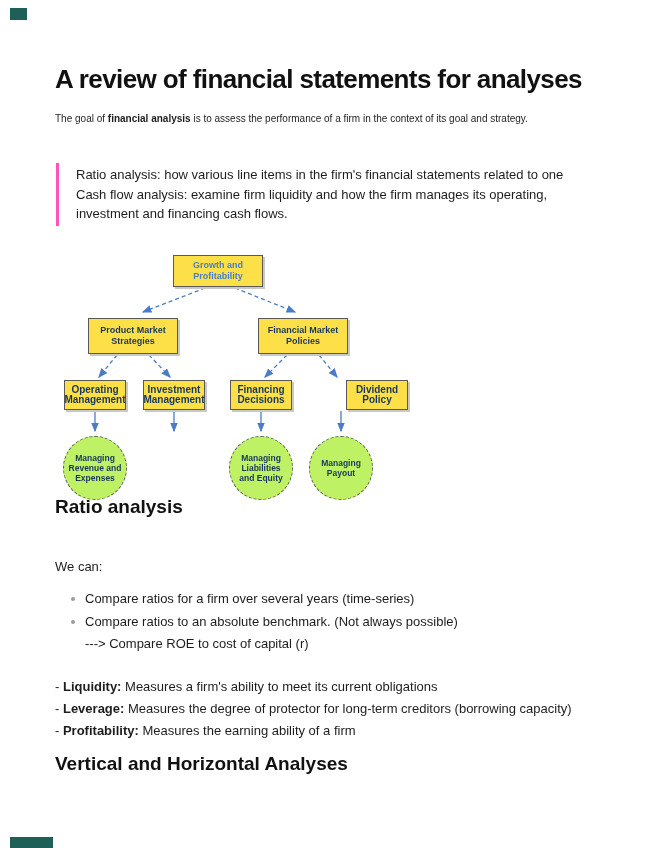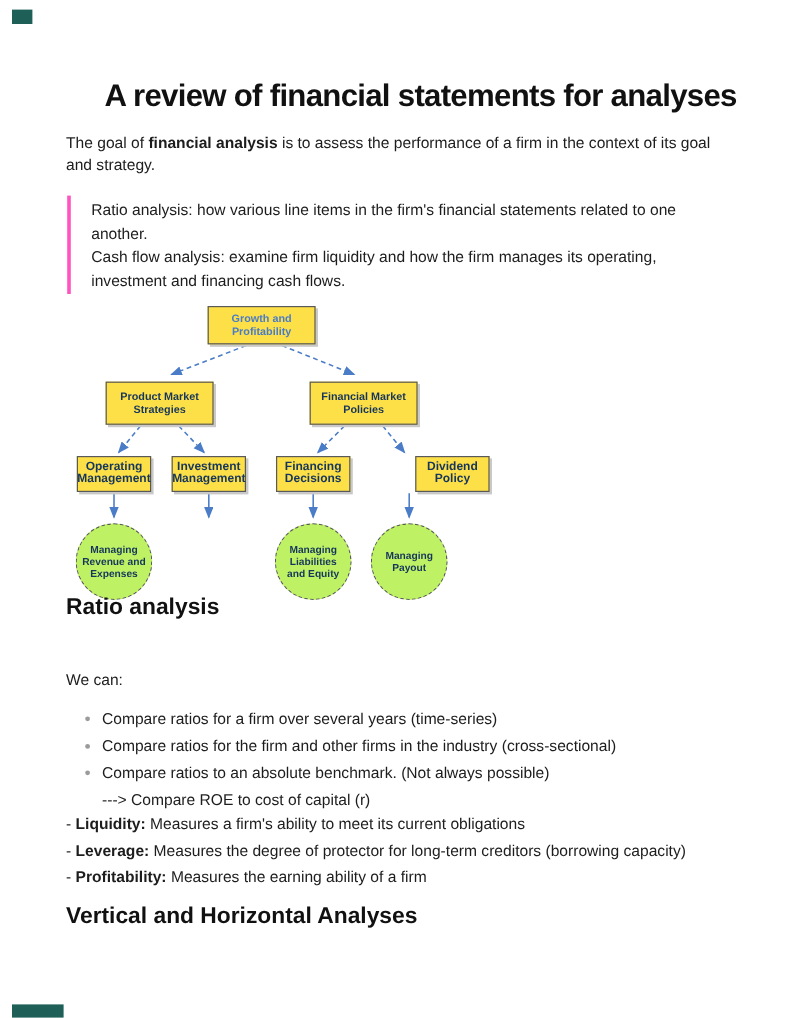--- a/index.html
+++ b/index.html
@@ -13,25 +13,24 @@
     overflow: hidden;
   }
   .cutoff-block { position: absolute; background: var(--teal, #1e6057); }
   .cutoff-top { left: 10px; top: 8px; width: 17px; height: 12px; }
   .cutoff-bottom { left: 10px; top: 837px; width: 43px; height: 11px; }
 
   .page-title {
     position: absolute; left: 55px; top: 64px;
     font-size: 26px; font-weight: bold; letter-spacing: -0.6px;
     color: #111;
-    margin-left: 32px;
   }
   .intro {
     position: absolute; left: 55px; top: 109px; width: 545px;
-    font-size: 13px; line-height: 19px; color: #1d1d1d;
+    font-size: 10px; line-height: 19px; color: #1d1d1d;
   }
   .intro b { font-weight: bold; }
 
   .quote {
     position: absolute; left: 56px; top: 163px; width: 520px;
     border-left: 3px solid var(--pink, #ff54c0);
     padding: 2px 0 2px 17px;
     font-size: 13px; line-height: 19.5px; color: #1d1d1d;
   }
 
@@ -86,21 +85,20 @@
 
 <div class="cutoff-block cutoff-top"></div>
 <div class="cutoff-block cutoff-bottom"></div>
 
 <h1 class="page-title">A review of financial statements for analyses</h1>
 
 <p class="intro"><span>The goal of </span><b>financial analysis</b><span> is to assess the performance of a firm in the context of its goal and strategy.</span></p>
 
 <div class="quote">
   <div>Ratio analysis: how various line items in the firm's financial statements related to one</div>
-  <div>another.</div>
   <div>Cash flow analysis: examine firm liquidity and how the firm manages its operating,</div>
   <div>investment and financing cash flows.</div>
 </div>
 
 <div class="diagram">
   <svg class="arrows" width="345" height="255" viewBox="0 0 345 255">
     <defs>
       <marker id="ah" markerWidth="9" markerHeight="8" refX="6.5" refY="3" orient="auto">
         <path d="M0,0 L7.5,3 L0,6 z" fill="#4a7cc7"></path>
       </marker>
@@ -129,21 +127,20 @@
   <div class="dcircle a">Managing Revenue and Expenses</div>
   <div class="dcircle c">Managing Liabilities and Equity</div>
   <div class="dcircle d">Managing Payout</div>
 </div>
 
 <h2 class="h2 ratio">Ratio analysis</h2>
 <div class="we-can">We can:</div>
 
 <div class="bullets">
   <div class="li"><span class="dot"></span><span>Compare ratios for a firm over several years (time-series)</span></div>
-  <div class="li"><span class="dot"></span><span>Compare ratios for the firm and other firms in the industry (cross-sectional)</span></div>
   <div class="li"><span class="dot"></span><span>Compare ratios to an absolute benchmark. (Not always possible)</span></div>
   <div class="bullet-note">---&gt; Compare ROE to cost of capital (r)</div>
 </div>
 
 <div class="defs">
   <div class="def"><span>- </span><b>Liquidity:</b><span> Measures a firm's ability to meet its current obligations</span></div>
   <div class="def"><span>- </span><b>Leverage:</b><span> Measures the degree of protector for long-term creditors (borrowing capacity)</span></div>
   <div class="def"><span>- </span><b>Profitability:</b><span> Measures the earning ability of a firm</span></div>
 </div>
 

